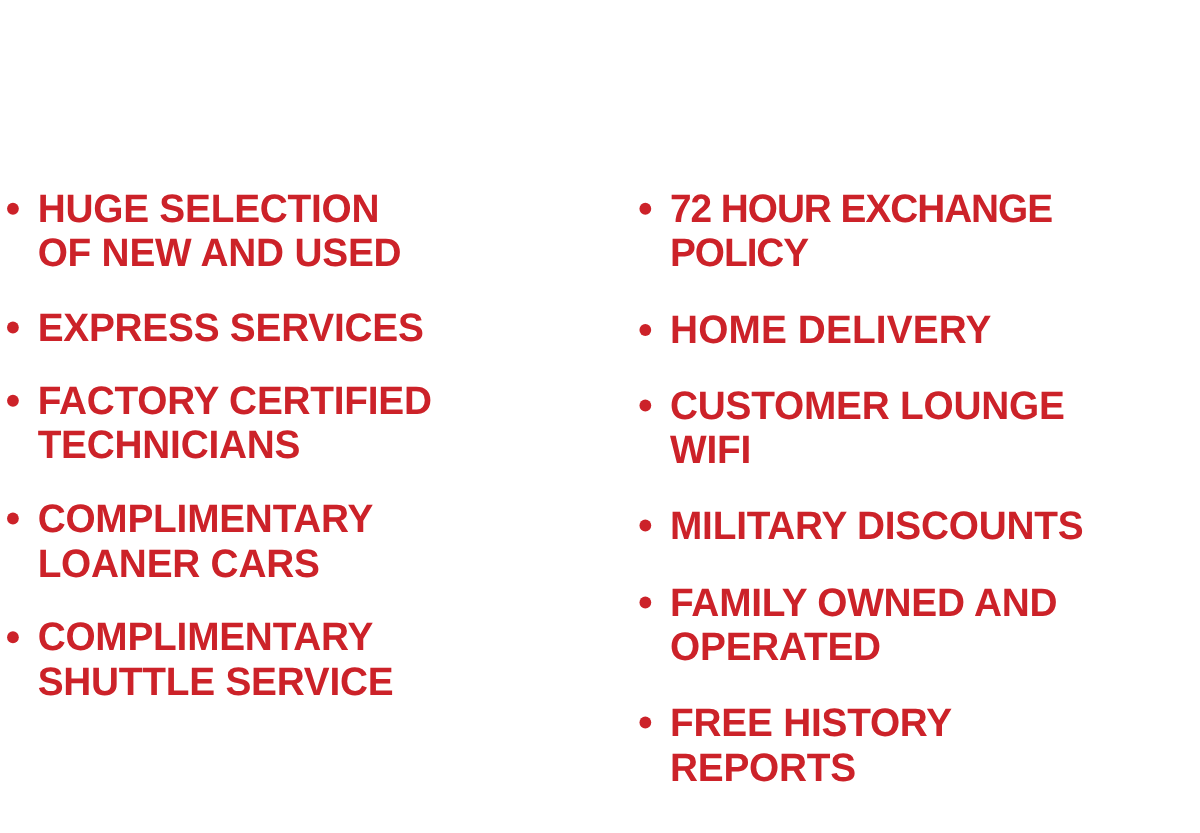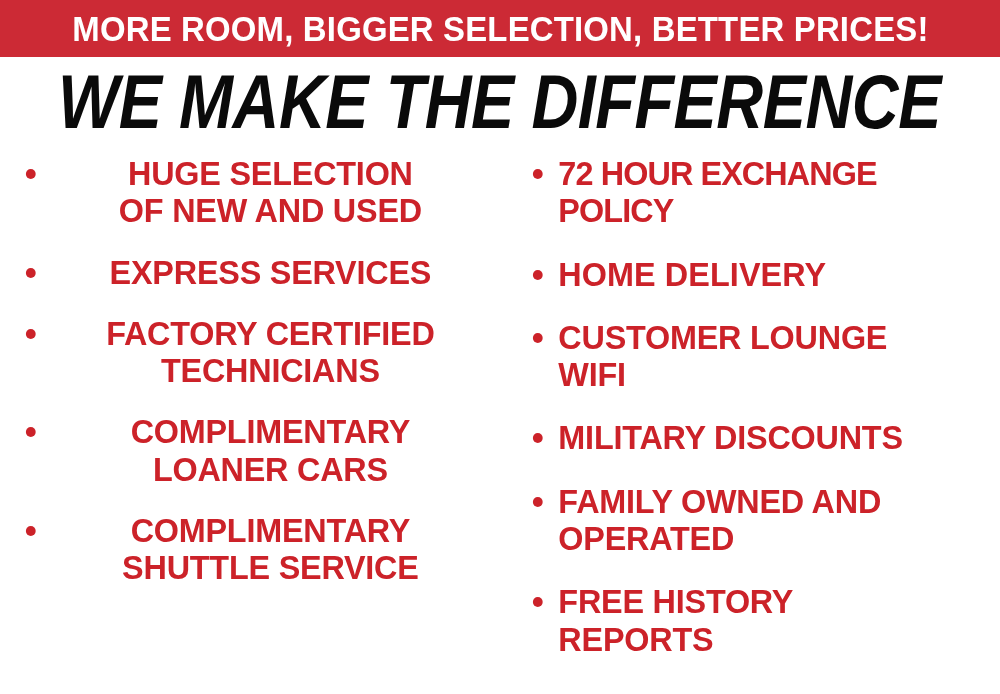--- a/index.html
+++ b/index.html
@@ -75,23 +75,21 @@
     width: 1000px;
     height: 539px;
     display: flex;
   }
   .col {
     position: relative;
     box-sizing: border-box;
   }
   .col-left {
     width: 505px;
-    padding-left: 20px;
     padding-right: 6px;
-    text-align: center;
   }
   .col-right {
     width: 495px;
     padding-left: 22px;
     padding-right: 18px;
   }
 
   ul.bullets {
     list-style: none;
     margin: 0;
@@ -132,27 +130,21 @@
   }
   ul.bullets li.wide .txt {
     letter-spacing: 0.1px;
   }
 </style>
 </head>
 <body>
 
 <div class="poster">
 
-  <div class="banner">
-    <div class="banner-text">MORE ROOM, BIGGER SELECTION, BETTER PRICES!</div>
-  </div>
-
-  <div class="headline-wrap">
-    <div class="headline">WE MAKE THE DIFFERENCE</div>
-  </div>
+
 
   <div class="columns">
 
     <div class="col col-left">
       <ul class="bullets">
         <li>
           <span class="dot"></span>
           <span class="txt">HUGE SELECTION
 OF NEW AND USED</span>
         </li>

